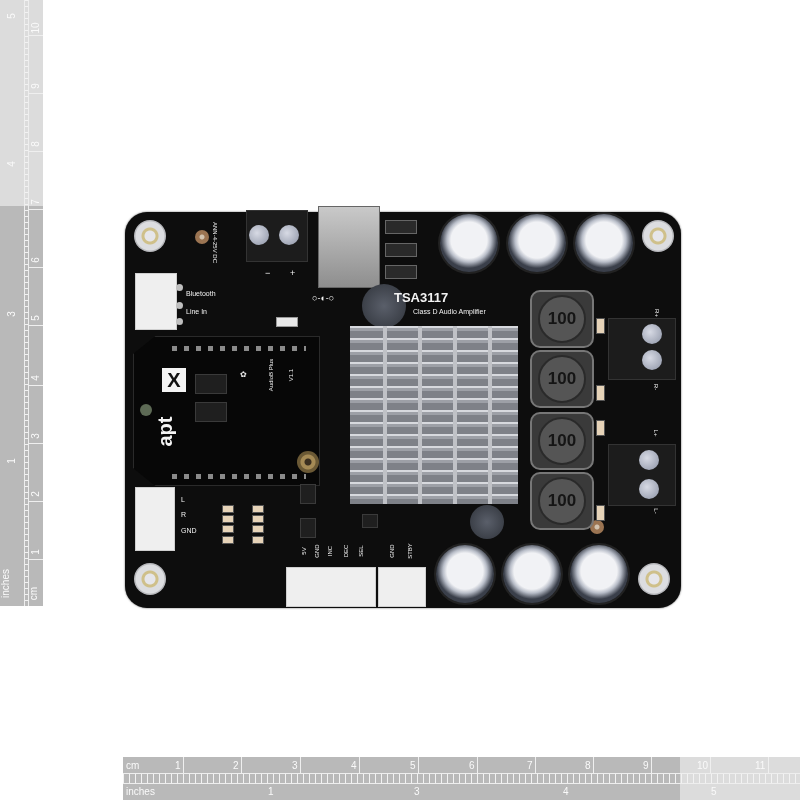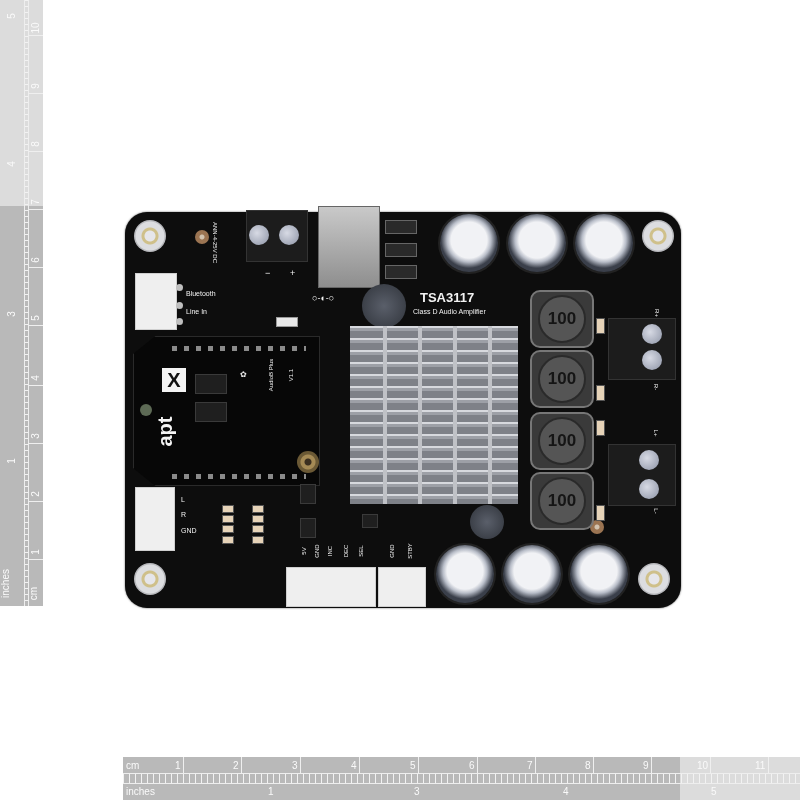--- a/index.html
+++ b/index.html
@@ -162,21 +162,21 @@
 <div class="abs pad" style="left:176px; top:302px;"></div>
 <div class="abs pad" style="left:176px; top:318px;"></div>
 <div class="abs silk" style="left:186px; top:290px;">Bluetooth</div>
 <div class="abs silk" style="left:186px; top:308px;">Line In</div>
 
 <div class="abs led" style="left:276px; top:317px;"></div>
 
 <div class="abs regulator" style="left:362px; top:284px;"></div>
 <div class="abs regulator" style="left:470px; top:505px; width:34px; height:34px;"></div>
 
-<div class="abs silk" style="left:420px; top:290px; font-size:13px; font-weight:bold;">TSA3117</div>
+<div class="abs silk" style="left:394px; top:290px; font-size:13px; font-weight:bold;">TSA3117</div>
 <div class="abs silk" style="left:413px; top:308px; font-size:7px;">Class D Audio Amplifier</div>
 
 <div class="abs module"></div>
 <div class="abs aptx-box">X</div>
 <div class="abs aptx-text">apt</div>
 <div class="abs" style="left:140px; top:404px; width:12px; height:12px; border-radius:50%; background:#5d6a55;"></div>
 <div class="abs chip" style="left:195px; top:374px; width:30px; height:18px;"></div>
 <div class="abs chip" style="left:195px; top:402px; width:30px; height:18px;"></div>
 <div class="abs silk" style="left:240px; top:370px; font-size:8px; color:#eaeaea;">✿</div>
 <div class="abs silk" style="left:255px; top:372px; font-size:6px; transform:rotate(-90deg);">AudioB Plus</div>

